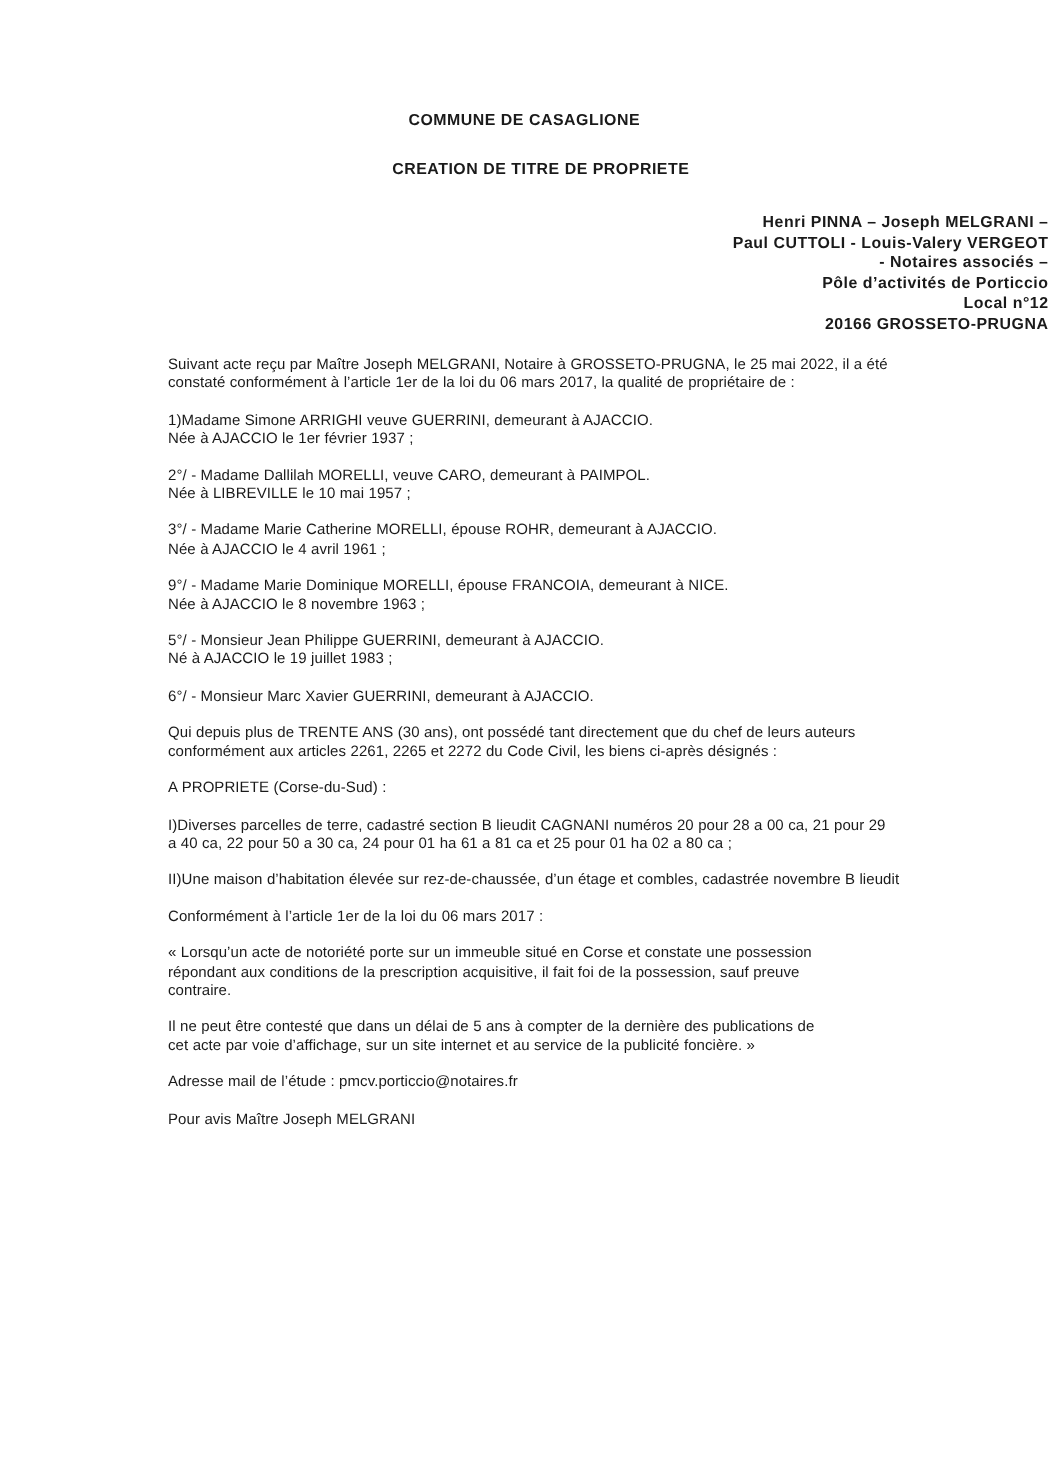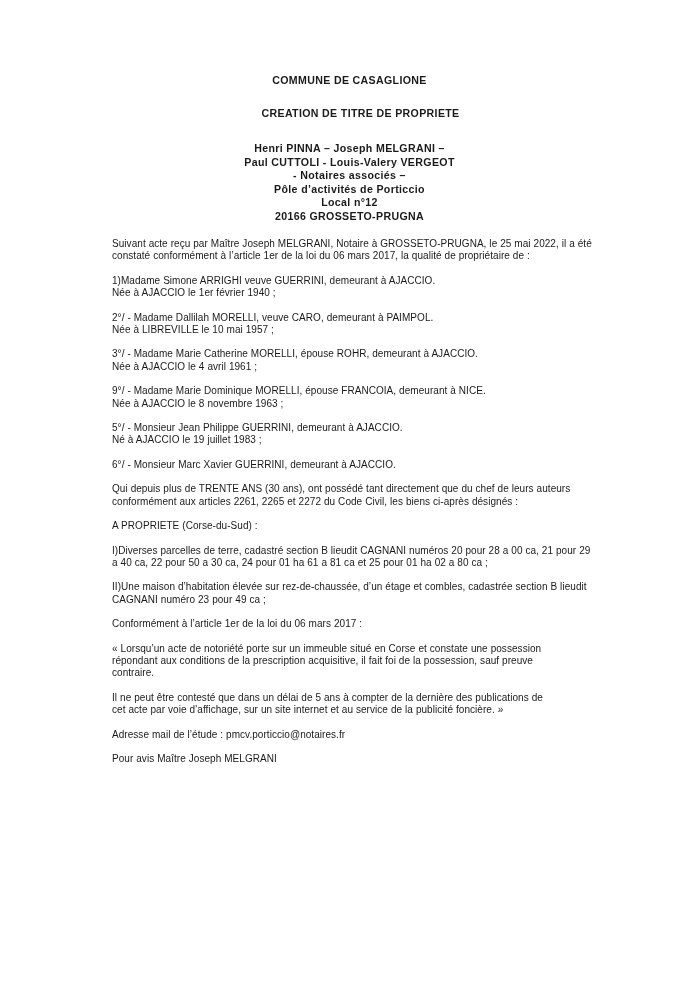--- a/index.html
+++ b/index.html
@@ -33,21 +33,21 @@
   }
   .header-line {
     font-weight: bold;
     font-size: 10.6px;
     letter-spacing: 0.35px;
     line-height: 13px;
     white-space: nowrap;
   }
   .header-title-1 { margin-bottom: 20px; }
   .header-title-2 { margin-bottom: 22px; padding-left: 22px; }
-  .notaries .header-line { line-height: 13.6px; }
+  .notaries .header-line { line-height: 13.6px; text-align: right; }
 
   
   .doc-body {
     position: absolute;
     left: 112px;
     top: 238px;
     width: 500px;
   }
   .para {
     font-size: 10px;
@@ -80,21 +80,21 @@
 
   <div class="doc-body">
 
     <p class="para">
       <span class="ln">Suivant acte reçu par Maître Joseph MELGRANI, Notaire à GROSSETO-PRUGNA, le 25 mai 2022, il a été</span>
       <span class="ln">constaté conformément à l’article 1er de la loi du 06 mars 2017, la qualité de propriétaire de :</span>
     </p>
 
     <p class="para">
       <span class="ln">1)Madame Simone ARRIGHI veuve GUERRINI, demeurant à AJACCIO.</span>
-      <span class="ln">Née à AJACCIO le 1er février 1940 ;</span>
+      <span class="ln">Née à AJACCIO le 1er février 1937 ;</span>
     </p>
 
     <p class="para">
       <span class="ln">2°/ - Madame Dallilah MORELLI, veuve CARO, demeurant à PAIMPOL.</span>
       <span class="ln">Née à LIBREVILLE le 10 mai 1957 ;</span>
     </p>
 
     <p class="para">
       <span class="ln">3°/ - Madame Marie Catherine MORELLI, épouse ROHR, demeurant à AJACCIO.</span>
       <span class="ln">Née à AJACCIO le 4 avril 1961 ;</span>
@@ -120,22 +120,21 @@
     </p>
 
     <p class="para">A PROPRIETE (Corse-du-Sud) :</p>
 
     <p class="para">
       <span class="ln"><span>I)Diverses parcelles de terre, cadastré section B lieudit </span><span class="b">CAGNANI</span><span> numéros 20 pour 28 a 00 ca, 21 pour 29</span></span>
       <span class="ln">a 40 ca, 22 pour 50 a 30 ca, 24 pour 01 ha 61 a 81 ca et 25 pour 01 ha 02 a 80 ca ;</span>
     </p>
 
     <p class="para">
-      <span class="ln">II)Une maison d’habitation élevée sur rez-de-chaussée, d’un étage et combles, cadastrée section B lieudit</span>
-      <span class="ln"><span class="b">CAGNANI</span><span> numéro 23 pour 49 ca ;</span></span>
+      <span class="ln">II)Une maison d’habitation élevée sur rez-de-chaussée, d’un étage et combles, cadastrée novembre B lieudit</span>
     </p>
 
     <p class="para">Conformément à l’article 1er de la loi du 06 mars 2017 :</p>
 
     <p class="para">
       <span class="ln">« Lorsqu’un acte de notoriété porte sur un immeuble situé en Corse et constate une possession</span>
       <span class="ln">répondant aux conditions de la prescription acquisitive, il fait foi de la possession, sauf preuve</span>
       <span class="ln">contraire.</span>
     </p>
 

